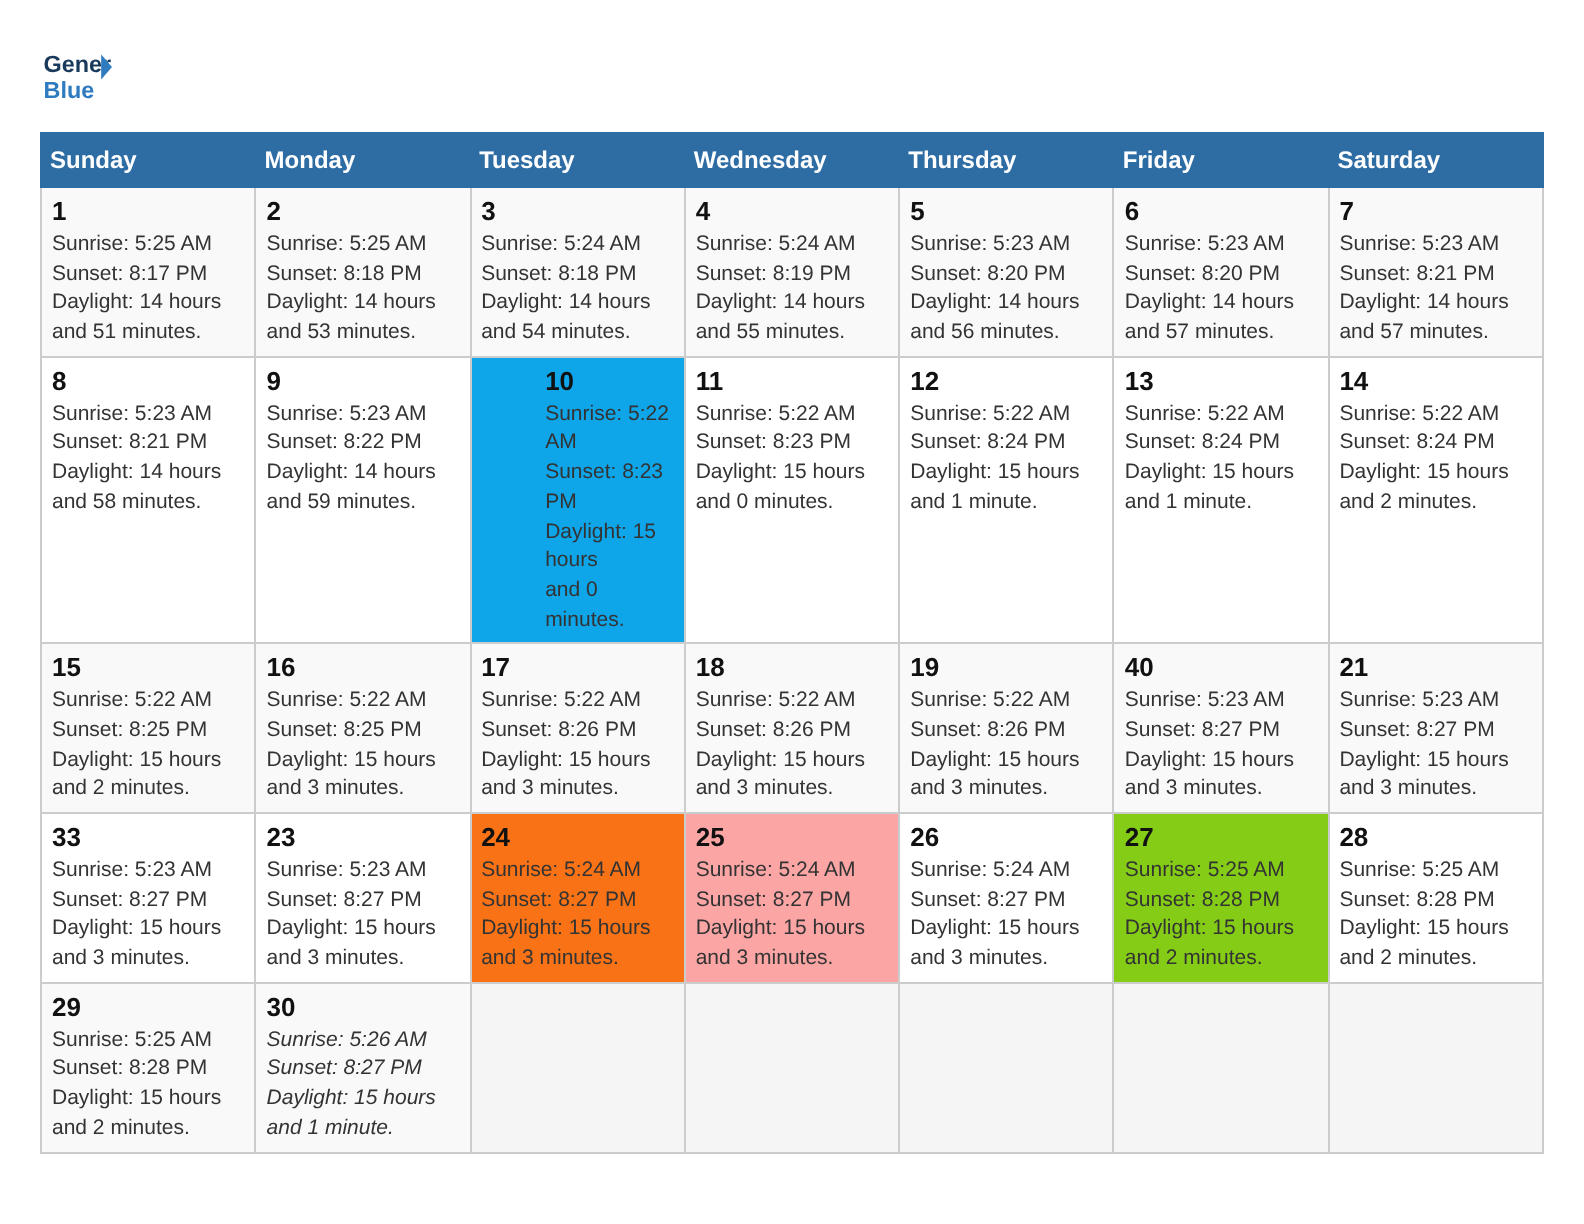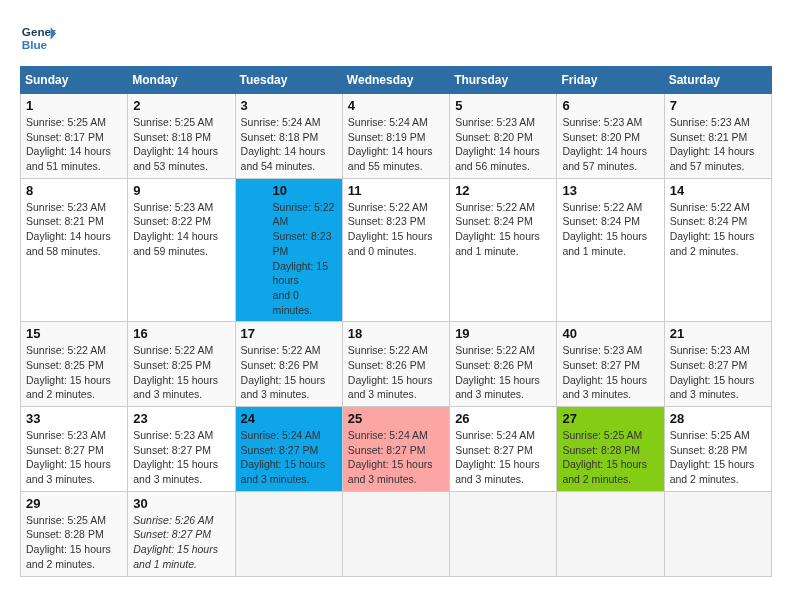--- a/index.html
+++ b/index.html
@@ -275,21 +275,21 @@
 Daylight: 15 hours
 and 3 minutes.</div>
         </td>
         <td style="background-color: rgb(255, 255, 255);">
           <span class="day-number">23</span>
           <div class="day-info" style="white-space: pre-line;">Sunrise: 5:23 AM
 Sunset: 8:27 PM
 Daylight: 15 hours
 and 3 minutes.</div>
         </td>
-        <td style="background-color: #0ea5e9;">
+        <td style="background-color: #f97316;">
           <span class="day-number">24</span>
           <div class="day-info" style="white-space: pre-line;">Sunrise: 5:24 AM
 Sunset: 8:27 PM
 Daylight: 15 hours
 and 3 minutes.</div>
         </td>
         <td style="background-color: #fca5a5;">
           <span class="day-number">25</span>
           <div class="day-info" style="white-space: pre-line;">Sunrise: 5:24 AM
 Sunset: 8:27 PM

